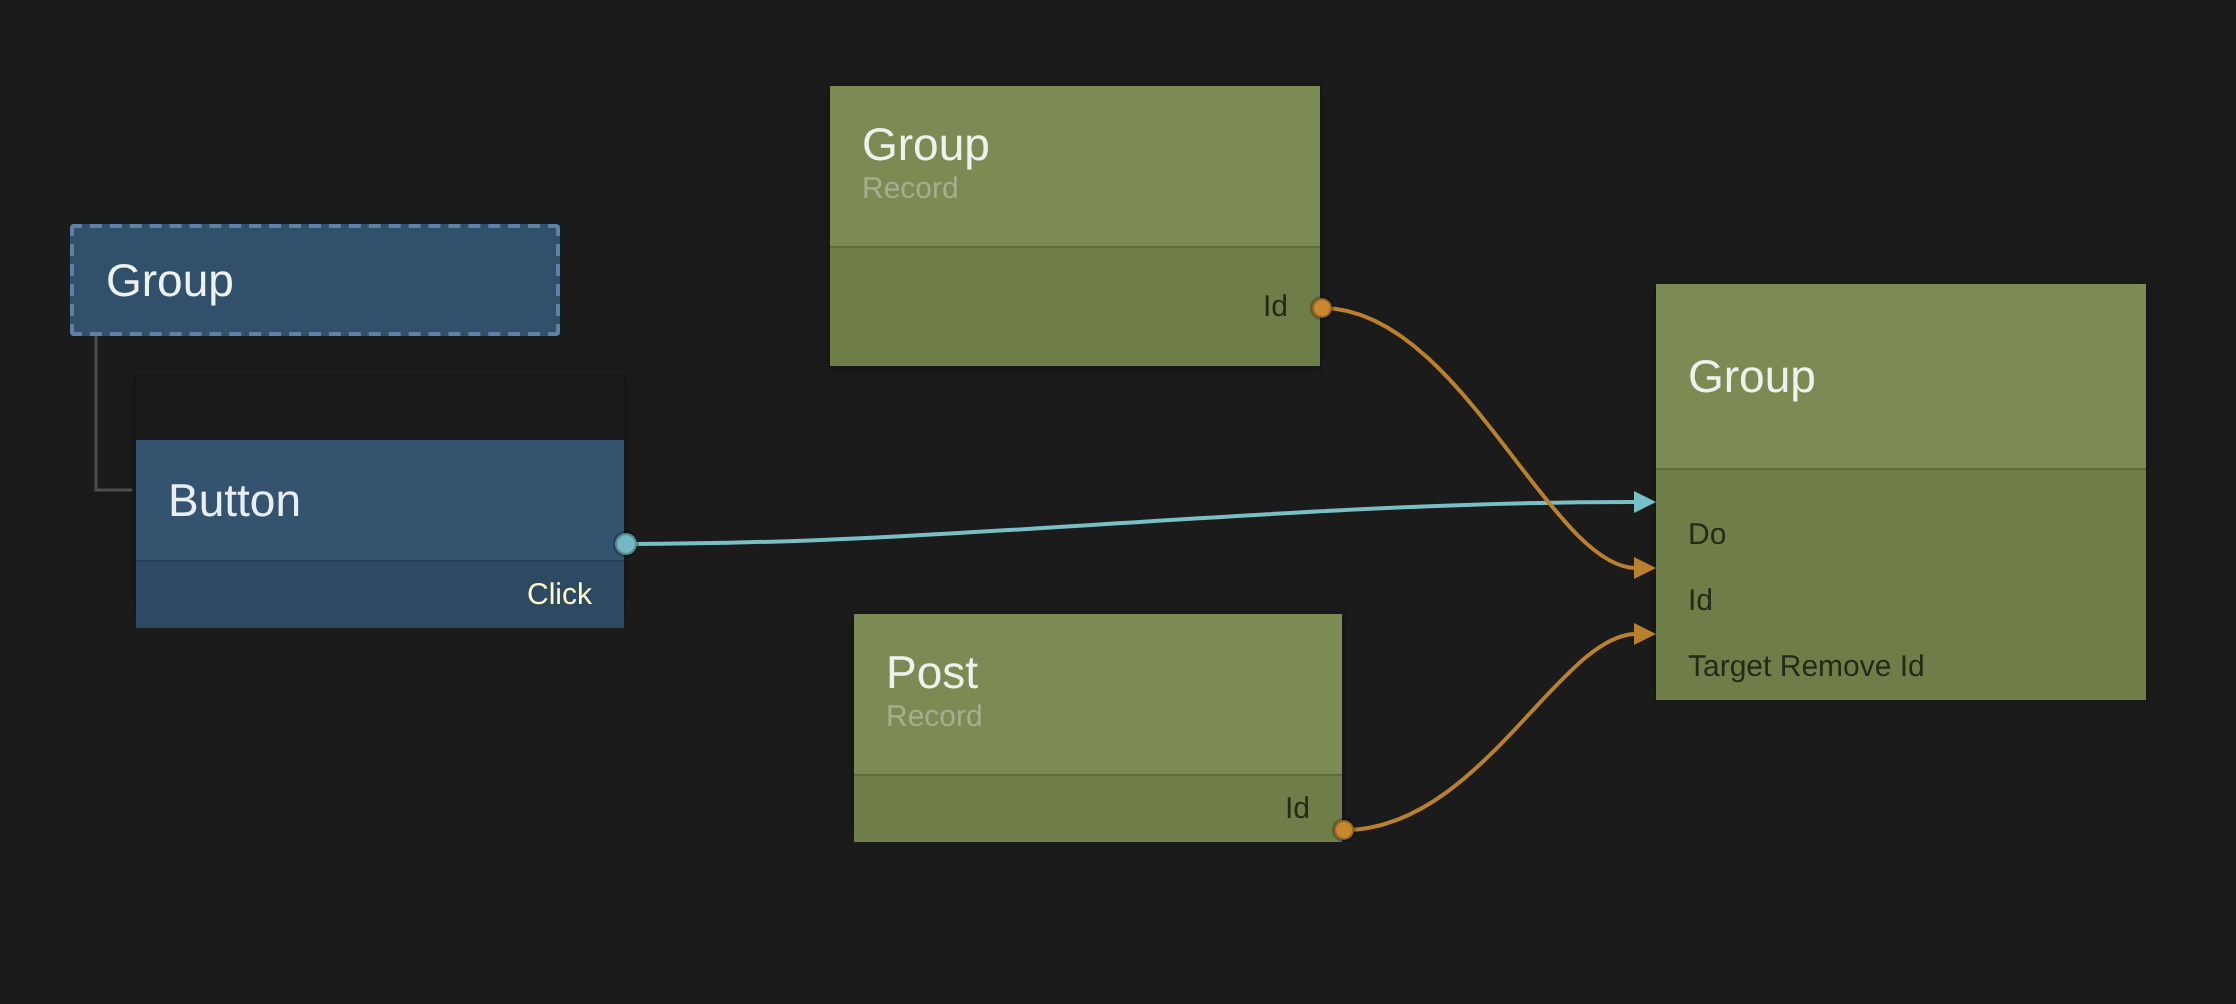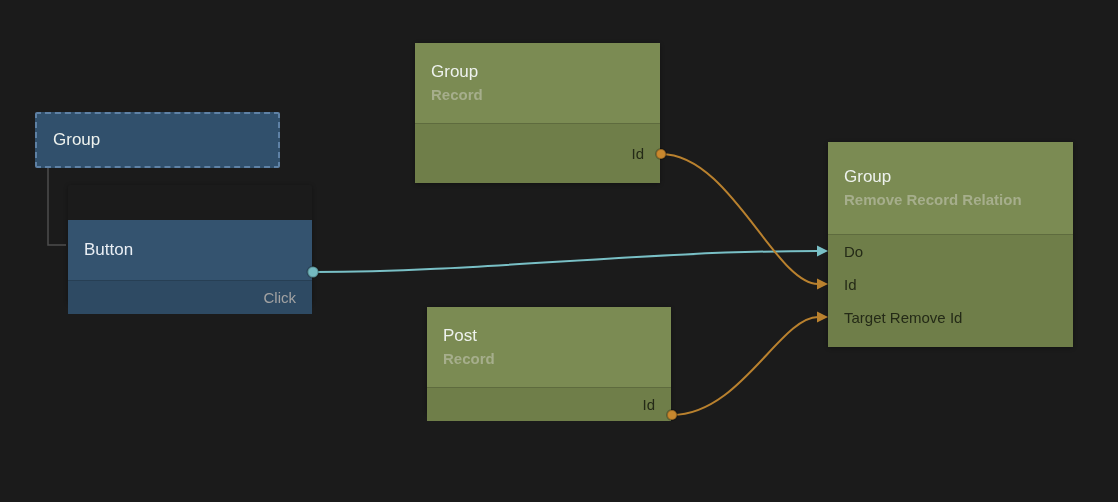--- a/index.html
+++ b/index.html
@@ -31,34 +31,34 @@
     flex: 0 0 auto;
   }
   .bod {
     flex: 1 1 auto;
     display: flex;
     flex-direction: column;
     justify-content: center;
     box-sizing: border-box;
     border-top: 1px solid rgba(0,0,0,0.15);
   }
-  .bod.top { justify-content: flex-start; padding-top: 0; }
-  .title { font-size: 17px; line-height: 22px; color: #eef2ee; }
-  .sub   { font-size: 15px; line-height: 20px; color: #a6ae8c; font-weight: bold; }
+  .bod.top { justify-content: flex-start; padding-top: 16px; }
+  .title { font-size: 23px; line-height: 22px; color: #eef2ee; }
+  .sub   { font-size: 15px; line-height: 20px; color: #a6ae8c; }
   .port {
     display: flex;
     align-items: center;
     height: 33px;
     padding: 0 16px;
     box-sizing: border-box;
   }
   .port.out { justify-content: flex-end; }
   .plabel { font-size: 15px; }
   .plabel.dark  { color: #242a17; }
-  .plabel.light { color: #a3a3a3; }
+  .plabel.light { color: #fef9c3; }
 
   
   .green .hdr { background: #7b8b53; }
   .green .bod { background: #6f7e49; }
 
   
   .blue .hdr { background: #34536f; margin-top: 35px; }
   .blue .bod { background: #2e4a63; }
   .blue .title { color: #e9eef4; }
 
@@ -132,21 +132,20 @@
     <div class="bod">
       <div class="port out">
         <span class="plabel dark">Id</span>
       </div>
     </div>
   </div>
 
   <div class="node green" style="left:828px; top:142px; width:245px; height:205px;">
     <div class="hdr" style="height:92px;">
       <div class="title">Group</div>
-      <div class="sub">Remove Record Relation</div>
     </div>
     <div class="bod top">
       <div class="port">
         <span class="plabel dark">Do</span>
       </div>
       <div class="port">
         <span class="plabel dark">Id</span>
       </div>
       <div class="port">
         <span class="plabel dark">Target Remove Id</span>

